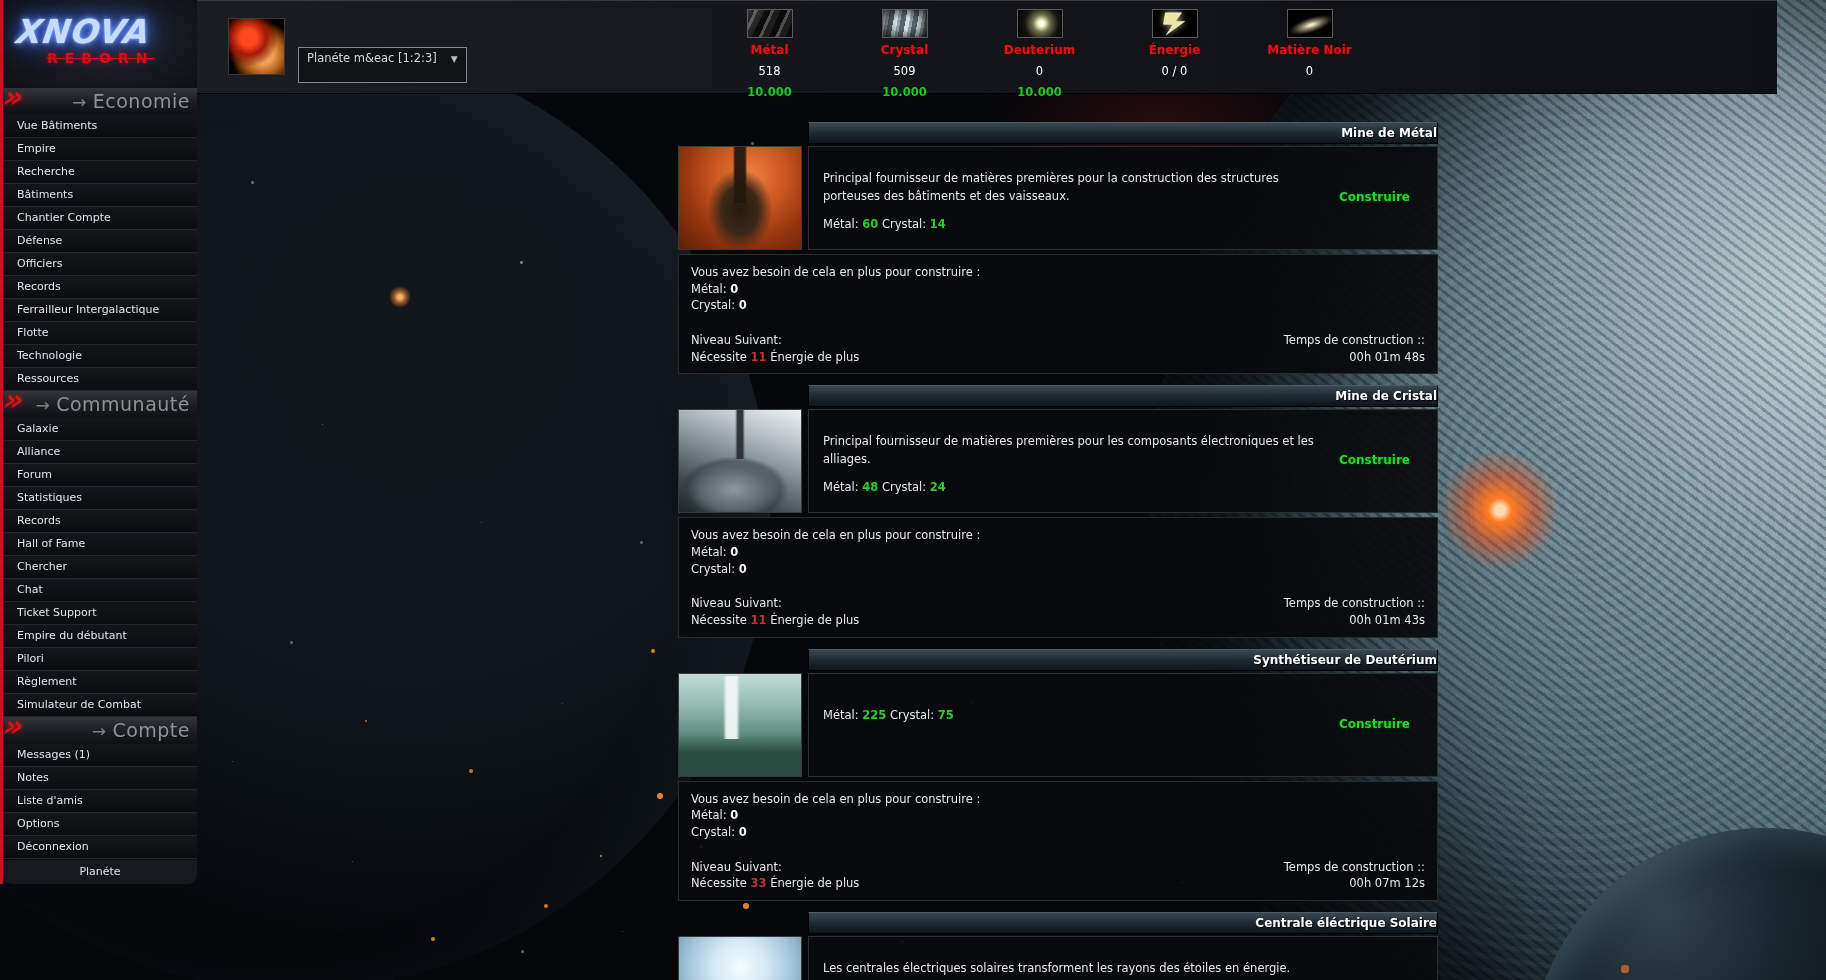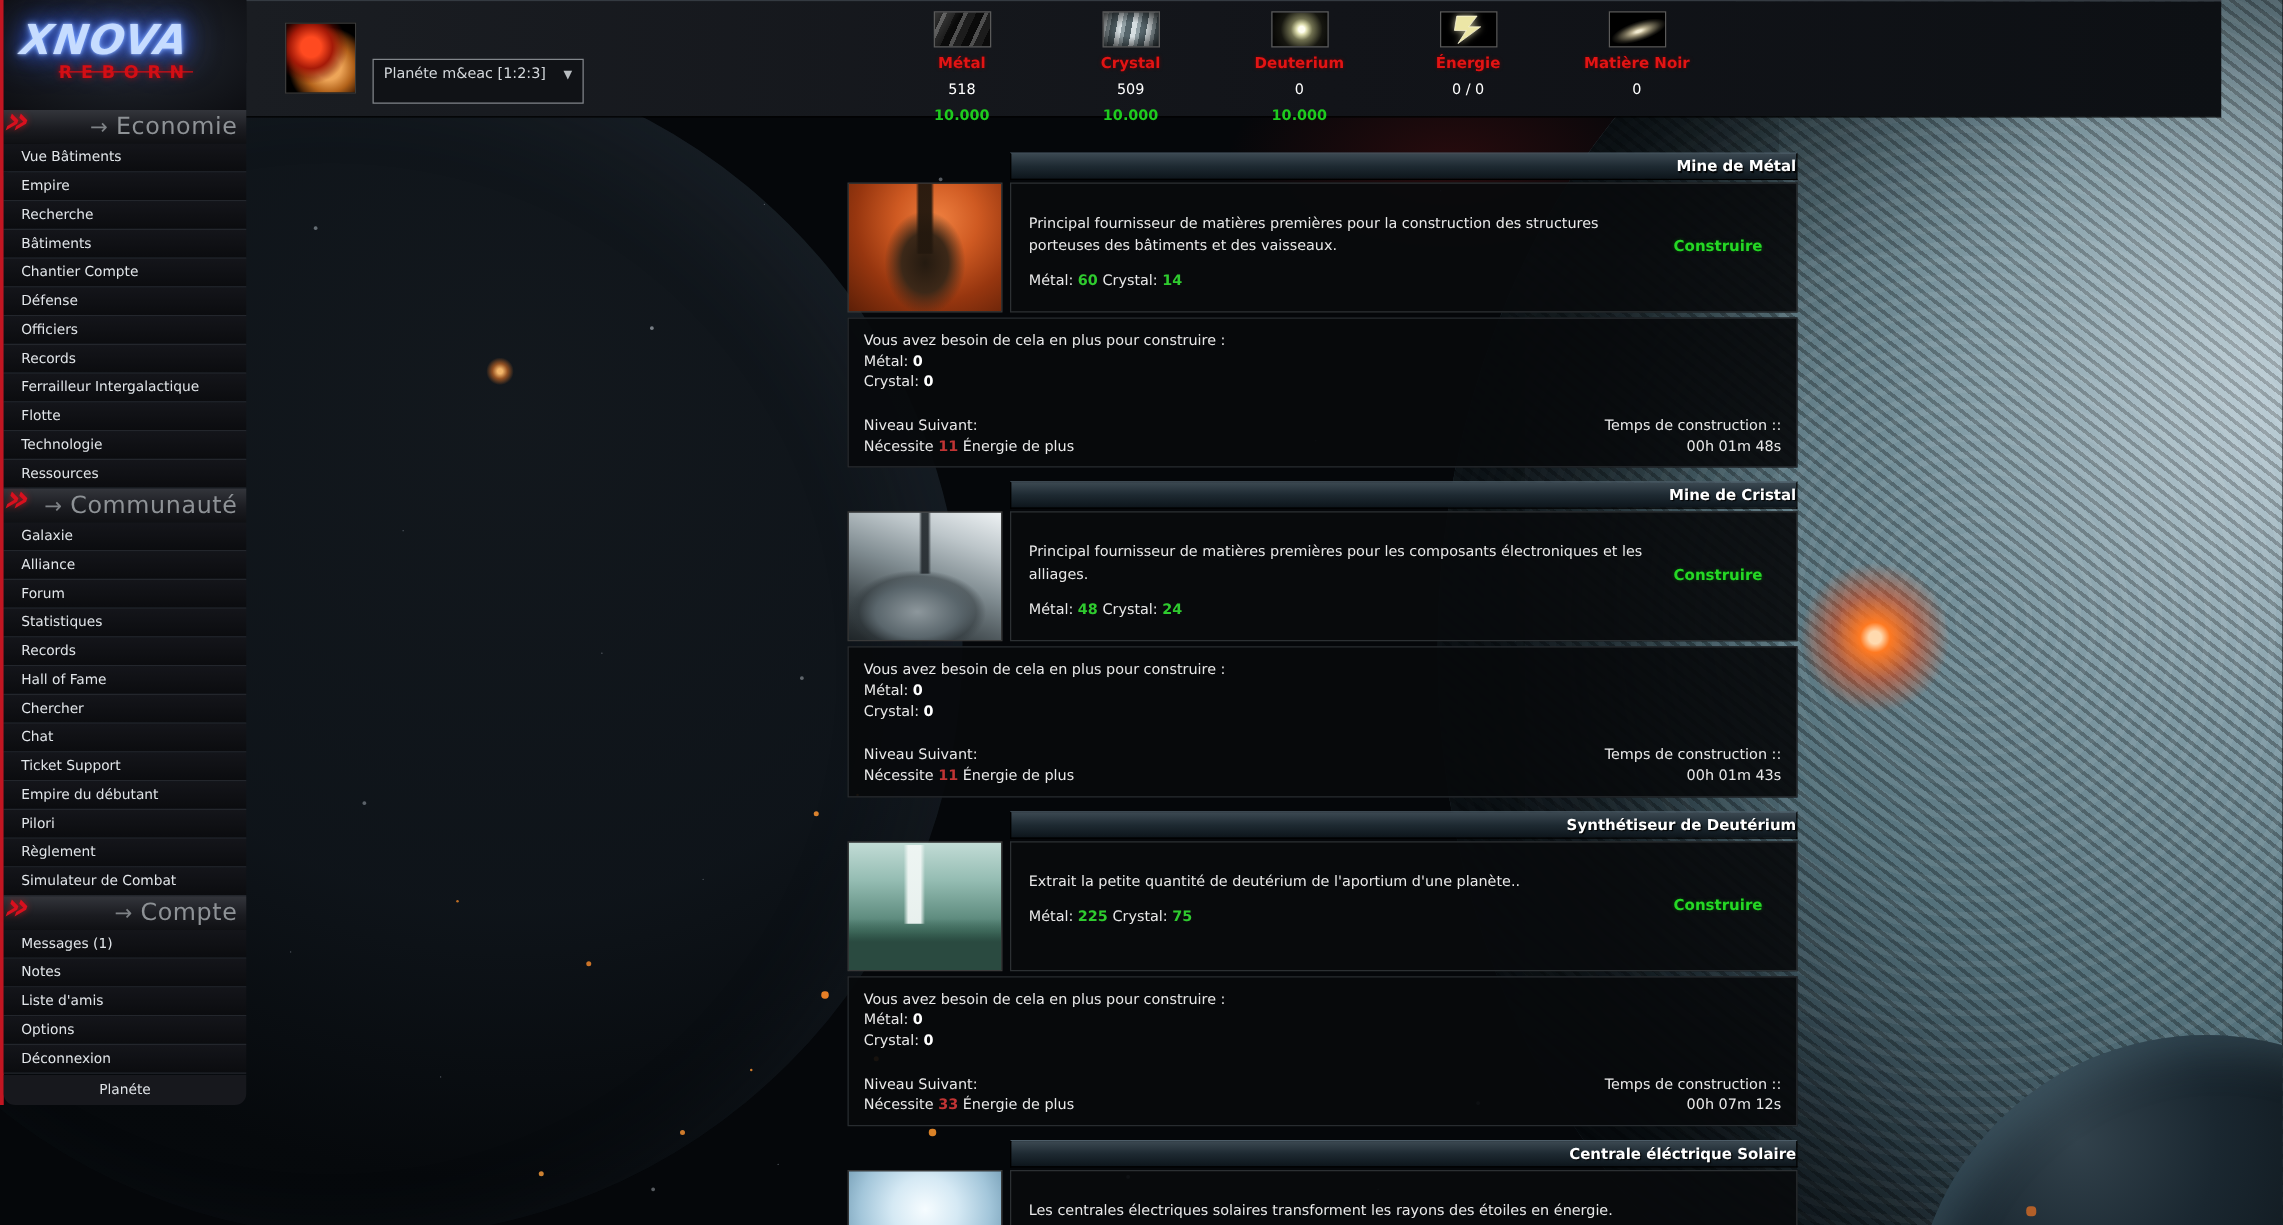--- a/index.html
+++ b/index.html
@@ -340,21 +340,20 @@
       </div>
     </div>
   </div>
 
   <div class="card">
     <div class="card-row1">
       <div class="b-img img-deuterium-synthesizer-image"></div>
       <div class="card-right">
         <div class="title-bar">Synthétiseur de Deutérium</div>
         <div class="desc-panel">
-          <div class="b-desc">Extrait la petite quantité de deutérium de l'aportium d'une planète..</div>
           <div class="b-cost">
             <span>Métal:</span>
             <span class="cost-num">225</span>
             <span>Crystal:</span>
             <span class="cost-num">75</span>
           </div>
           <div class="construire">Construire</div>
         </div>
       </div>
     </div>

